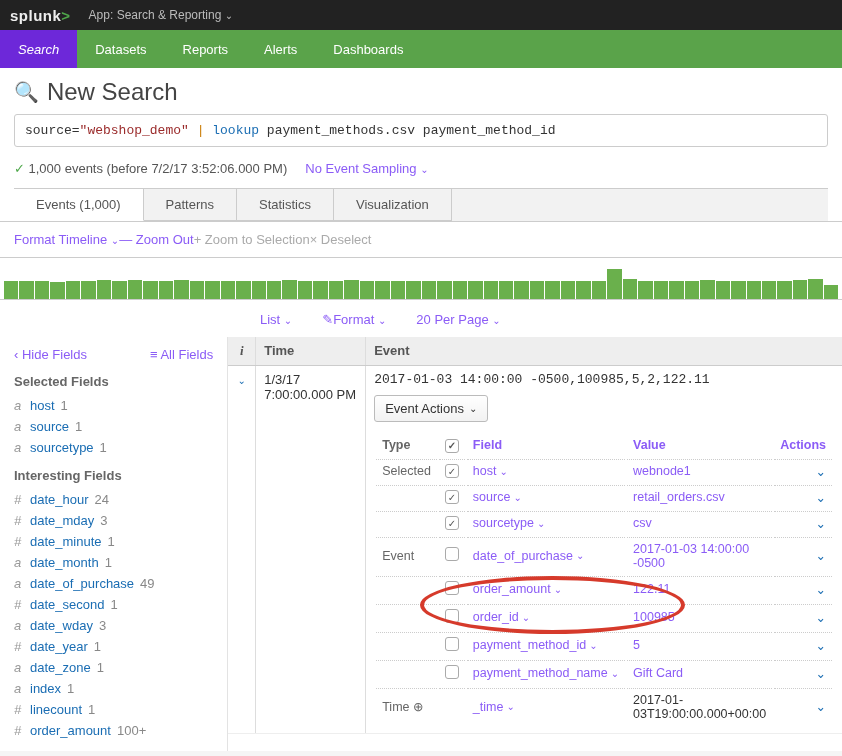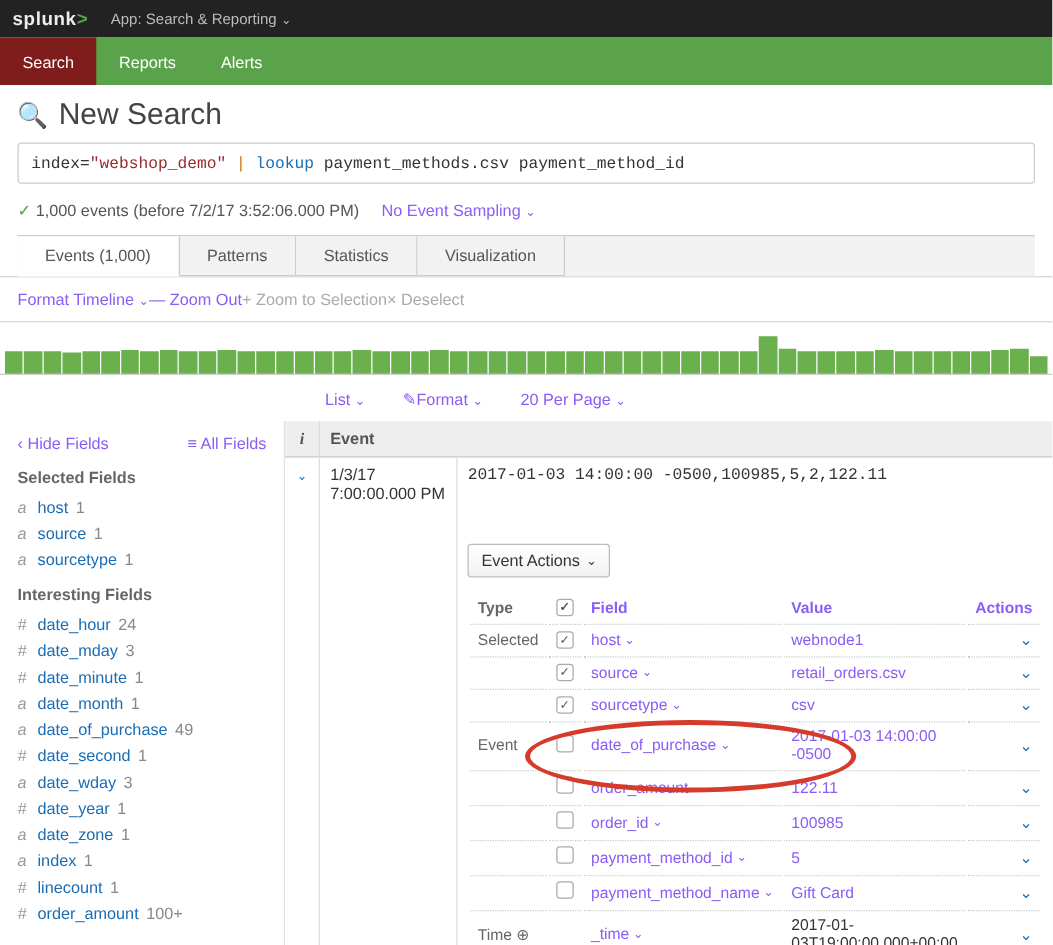--- a/index.html
+++ b/index.html
@@ -7,21 +7,21 @@
 
   
   .topbar { background: #222; color: #ccc; height: 30px; display: flex; align-items: center; padding: 0 10px; gap: 18px; }
   .logo { color: #eee; font-weight: bold; font-size: 15px; letter-spacing: .5px; }
   .logo .gt { color: #4fa84b; }
   .app-switch { color: #bbb; font-size: 12px; cursor: pointer; }
 
   
   .greenbar { background: #5aa34a; height: 38px; display: flex; align-items: stretch; }
   .greenbar .item { color: #fff; padding: 0 18px; display: flex; align-items: center; cursor: pointer; }
-  .greenbar .item.active { background: #7f1d1d; }
+  .greenbar .item.active { background: #6d28d9; font-style: italic; }
 
   
   .page { background: #fff; border-bottom: 1px solid #ccc; padding: 10px 14px 0 14px; }
   .page-title { font-size: 24px; font-weight: 300; color: #444; display: flex; align-items: center; gap: 8px; margin-bottom: 8px; }
   .page-title .mag { color: #999; font-size: 20px; }
   .searchbox { border: 1px solid #ccc; border-radius: 3px; padding: 8px 10px; font-family: "Courier New", monospace; font-size: 13px; background: #fff; }
   .sq .str { color: #9a2a2a; }
   .sq .pipe { color: #c97a00; }
   .sq .cmd { color: #1a6db3; }
 
@@ -56,21 +56,21 @@
 
   .main { flex: 1; }
   .grid-head { display: flex; background: #eee; border-bottom: 1px solid #ccc; font-weight: 600; color: #555; }
   .col-i { width: 28px; text-align: center; padding: 6px 0; border-right: 1px solid #ddd; font-style: italic; font-family: serif; }
   .col-time { width: 110px; padding: 6px 8px; border-right: 1px solid #ddd; }
   .col-event { flex: 1; padding: 6px 8px; }
 
   .event-row { display: flex; border-bottom: 1px solid #eee; }
   .event-row .col-i { color: #1a6db3; cursor: pointer; font-style: normal; }
   .event-row .raw { font-family: "Courier New", monospace; color: #333; margin-bottom: 8px; }
-  .btn { border: 1px solid #bbb; background: linear-gradient(#fff,#f2f2f2); border-radius: 3px; padding: 5px 10px; cursor: pointer; display: inline-flex; align-items: center; gap: 5px; color: #333; margin-top: 40px; }
+  .btn { border: 1px solid #bbb; background: linear-gradient(#fff,#f2f2f2); border-radius: 3px; padding: 5px 10px; cursor: pointer; display: inline-flex; align-items: center; gap: 5px; color: #333; }
 
   .fld-table { width: 100%; margin-top: 10px; font-size: 12.5px; }
   .fld-table th { text-align: left; color: #8b5cf6; font-weight: 600; padding: 4px 6px; }
   .fld-table td { padding: 4px 6px; border-top: 1px dotted #ccc; vertical-align: middle; }
   .fld-table .type { color: #666; width: 70px; }
   .fld-table .chk { width: 24px; }
   .fld-table .fld { width: 200px; }
   .fld-table .act { width: 60px; text-align: right; }
   .fld-table .fld .link { display: inline-flex; align-items: center; gap: 3px; }
   .checkbox { width: 14px; height: 14px; border: 1px solid #aaa; border-radius: 3px; display: inline-flex; align-items: center; justify-content: center; background: #fff; cursor: pointer; }
@@ -85,31 +85,33 @@
 </head>
 <body>
 
 <div class="topbar">
   <span class="logo"><span>splunk</span><span class="gt">&gt;</span></span>
   <span class="app-switch"><span>App: Search &amp; Reporting</span> <span class="caret">⌄</span></span>
 </div>
 
 <div class="greenbar" id="greenbar">
     <div class="item active">Search</div>
+    <div class="item">Datasets</div>
     <div class="item">Reports</div>
     <div class="item">Alerts</div>
+    <div class="item">Dashboards</div>
   </div>
 
 <div class="page">
   <div class="page-title">
     <span class="mag">🔍</span>
     <span>New Search</span>
   </div>
   <div class="searchbox">
-    <span class="sq"><span>index=</span><span class="str">"webshop_demo"</span><span class="pipe"> | </span><span class="cmd">lookup</span><span> payment_methods.csv payment_method_id</span></span>
+    <span class="sq"><span>source=</span><span class="str">"webshop_demo"</span><span class="pipe"> | </span><span class="cmd">lookup</span><span> payment_methods.csv payment_method_id</span></span>
   </div>
   <div class="status-row">
     <span><span class="check">✓</span> <span>1,000 events (before 7/2/17 3:52:06.000 PM)</span></span>
     <span class="link"><span>No Event Sampling</span> <span class="caret">⌄</span></span>
   </div>
 
   <div class="tabs" id="tabs">
       <div class="tab active">Events (1,000)</div>
       <div class="tab">Patterns</div>
       <div class="tab">Statistics</div>
@@ -273,20 +275,21 @@
           <span class="t">#</span>
           <span class="name">order_amount</span>
           <span class="cnt">100+</span>
         </div>
       </div>
   </div>
 
   <div class="main">
     <div class="grid-head">
       <div class="col-i">i</div>
+      <div class="col-time">Time</div>
       <div class="col-event">Event</div>
     </div>
 
     <div class="event-row" style="position:relative">
       <div class="col-i"><span class="caret caret-blue">⌄</span></div>
       <div class="col-time" style="white-space:pre-line">1/3/17
 7:00:00.000 PM</div>
       <div class="col-event">
         <div class="raw">2017-01-03 14:00:00 -0500,100985,5,2,122.11</div>
         <span class="btn">

